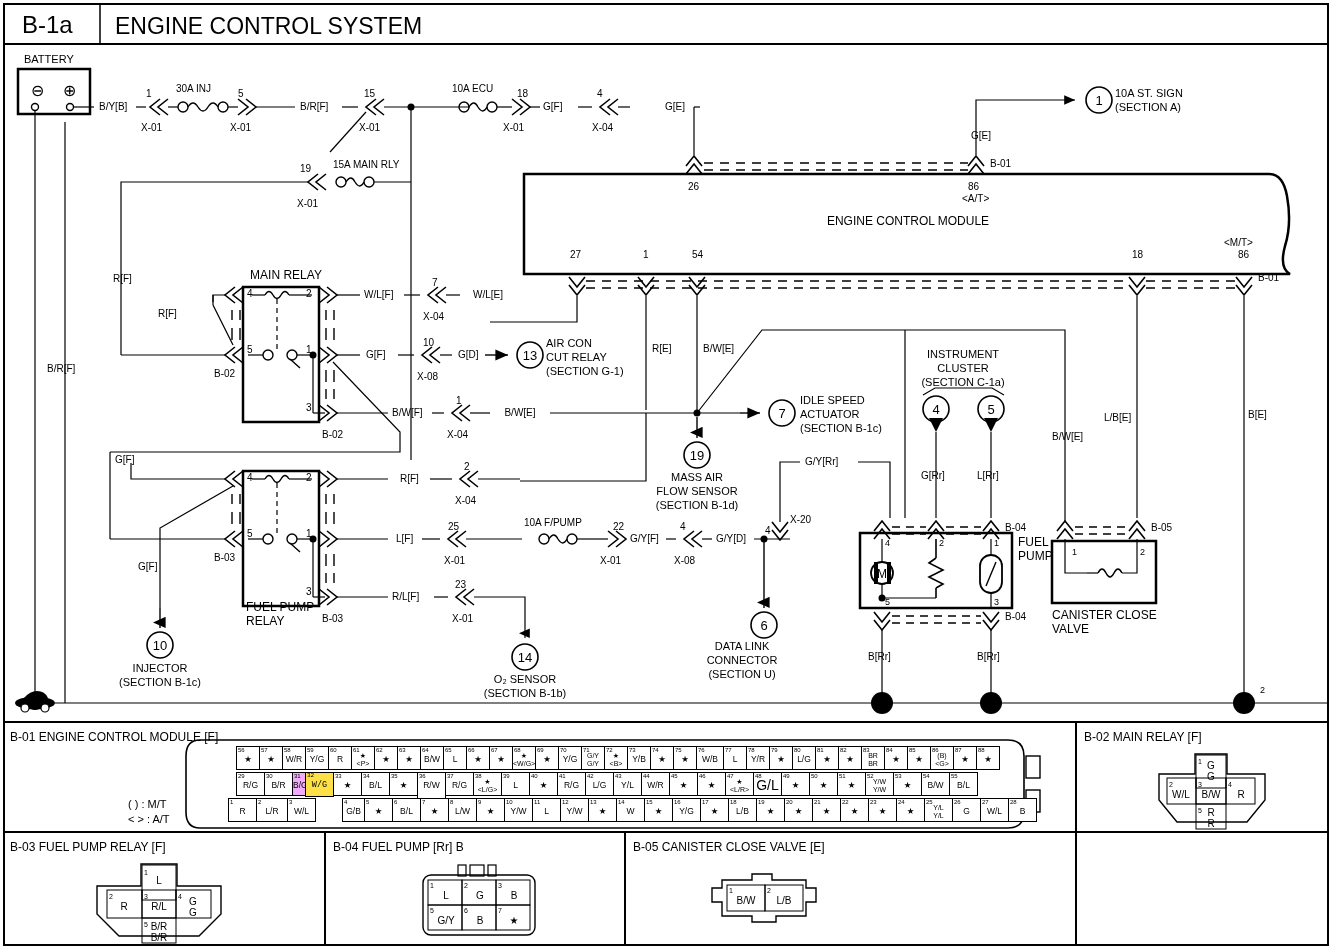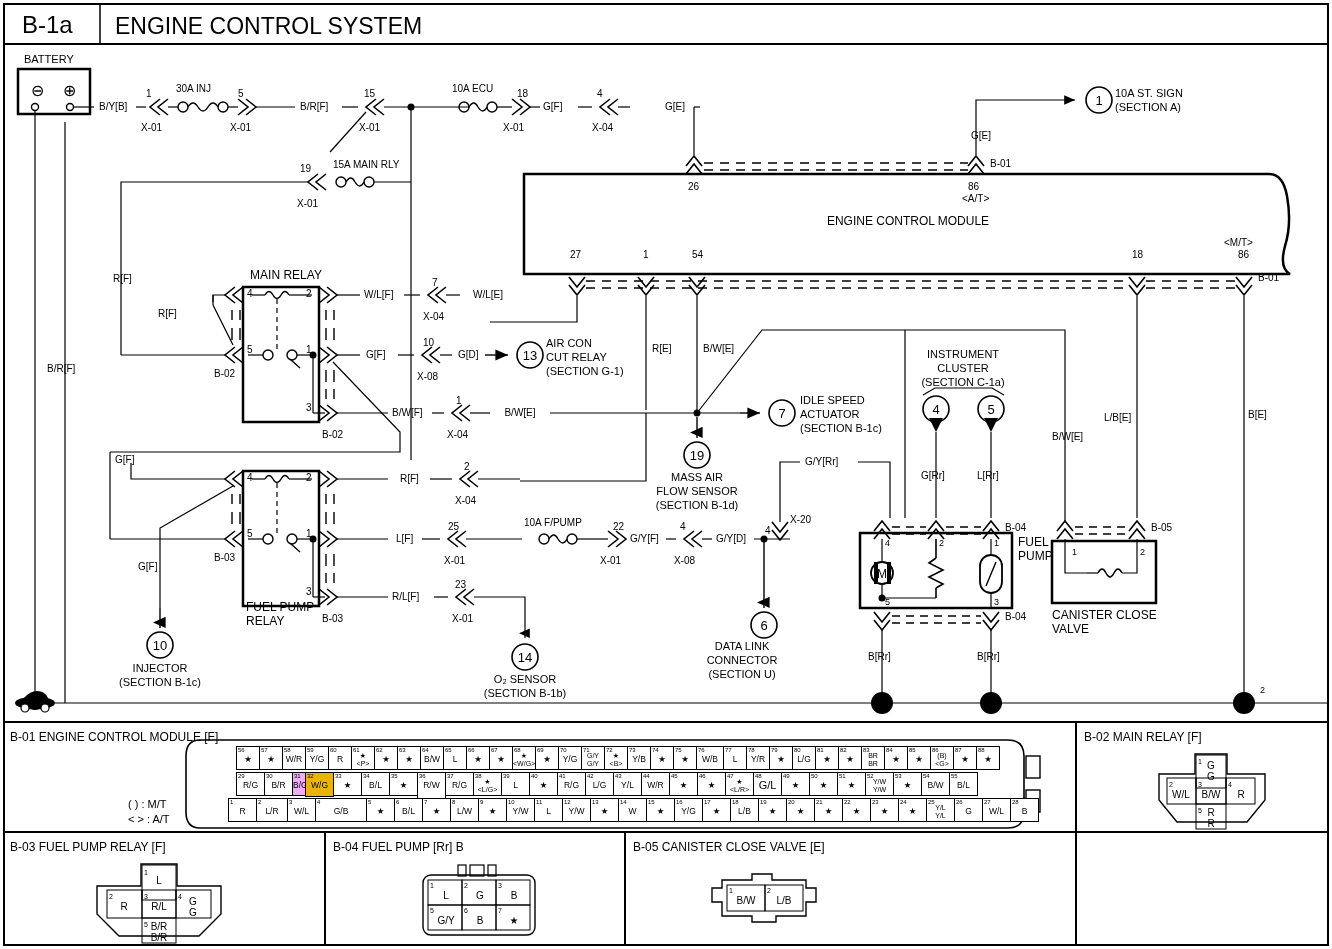--- a/index.html
+++ b/index.html
@@ -737,21 +737,21 @@
           <span style="position: absolute; left: 0px; right: 0px; top: 7px; text-align: center; font-size: 8.5px; line-height: 10px; white-space: pre;">R/G</span>
         </div>
         <div style="position: relative; width: 29px; height: 24px; border: 1px solid rgb(0, 0, 0); margin-right: -1px; box-sizing: border-box; background: rgb(255, 255, 255);">
           <span style="position: absolute; left: 1px; top: 0px; font-size: 6px; line-height: 6px;">30</span>
           <span style="position: absolute; left: 0px; right: 0px; top: 7px; text-align: center; font-size: 8.5px; line-height: 10px; white-space: pre;">B/R</span>
         </div>
         <div style="position: relative; width: 14px; height: 24px; border: 1px solid rgb(0, 0, 0); margin-right: -1px; box-sizing: border-box; background: #f0abfc;">
           <span style="position: absolute; left: 1px; top: 0px; font-size: 6px; line-height: 6px;">31</span>
           <span style="position: absolute; left: 0px; right: 0px; top: 7px; text-align: center; font-size: 8.5px; line-height: 10px; white-space: pre;">B/G</span>
         </div>
-        <div style="position: relative; width: 29px; height: 25px; border: 1px solid rgb(0, 0, 0); margin-right: -1px; box-sizing: border-box; background: #eab308;">
+        <div style="position: relative; width: 29px; height: 25px; border: 1px solid rgb(0, 0, 0); margin-right: -1px; box-sizing: border-box; background: #fde047; font-family: Liberation Mono, monospace;">
           <span style="position: absolute; left: 1px; top: 0px; font-size: 6px; line-height: 6px;">32</span>
           <span style="position: absolute; left: 0px; right: 0px; top: 7px; text-align: center; font-size: 8.5px; line-height: 10px; white-space: pre;">W/G</span>
         </div>
         <div style="position: relative; width: 29px; height: 24px; border: 1px solid rgb(0, 0, 0); margin-right: -1px; box-sizing: border-box; background: rgb(255, 255, 255);">
           <span style="position: absolute; left: 1px; top: 0px; font-size: 6px; line-height: 6px;">33</span>
           <span style="position: absolute; left: 0px; right: 0px; top: 7px; text-align: center; font-size: 8.5px; line-height: 10px; white-space: pre;">★</span>
         </div>
         <div style="position: relative; width: 29px; height: 24px; border: 1px solid rgb(0, 0, 0); margin-right: -1px; box-sizing: border-box; background: rgb(255, 255, 255);">
           <span style="position: absolute; left: 1px; top: 0px; font-size: 6px; line-height: 6px;">34</span>
           <span style="position: absolute; left: 0px; right: 0px; top: 7px; text-align: center; font-size: 8.5px; line-height: 10px; white-space: pre;">B/L</span>
@@ -805,21 +805,21 @@
           <span style="position: absolute; left: 1px; top: 0px; font-size: 6px; line-height: 6px;">46</span>
           <span style="position: absolute; left: 0px; right: 0px; top: 7px; text-align: center; font-size: 8.5px; line-height: 10px; white-space: pre;">★</span>
         </div>
         <div style="position: relative; width: 29px; height: 24px; border: 1px solid rgb(0, 0, 0); margin-right: -1px; box-sizing: border-box; background: rgb(255, 255, 255);">
           <span style="position: absolute; left: 1px; top: 0px; font-size: 6px; line-height: 6px;">47</span>
           <span style="position: absolute; left: 0px; right: 0px; top: 5px; text-align: center; font-size: 7px; line-height: 8px; white-space: pre;">★
 &lt;L/R&gt;</span>
         </div>
         <div style="position: relative; width: 29px; height: 24px; border: 1px solid rgb(0, 0, 0); margin-right: -1px; box-sizing: border-box; background: rgb(255, 255, 255);">
           <span style="position: absolute; left: 1px; top: 0px; font-size: 6px; line-height: 6px;">48</span>
-          <span style="position: absolute; left: 0px; right: 0px; top: 7px; text-align: center; font-size: 11px; line-height: 10px; white-space: pre;">G/L</span>
+          <span style="position: absolute; left: 0px; right: 0px; top: 7px; text-align: center; font-size: 14px; line-height: 10px; white-space: pre;">G/L</span>
         </div>
         <div style="position: relative; width: 29px; height: 24px; border: 1px solid rgb(0, 0, 0); margin-right: -1px; box-sizing: border-box; background: rgb(255, 255, 255);">
           <span style="position: absolute; left: 1px; top: 0px; font-size: 6px; line-height: 6px;">49</span>
           <span style="position: absolute; left: 0px; right: 0px; top: 7px; text-align: center; font-size: 8.5px; line-height: 10px; white-space: pre;">★</span>
         </div>
         <div style="position: relative; width: 29px; height: 24px; border: 1px solid rgb(0, 0, 0); margin-right: -1px; box-sizing: border-box; background: rgb(255, 255, 255);">
           <span style="position: absolute; left: 1px; top: 0px; font-size: 6px; line-height: 6px;">50</span>
           <span style="position: absolute; left: 0px; right: 0px; top: 7px; text-align: center; font-size: 8.5px; line-height: 10px; white-space: pre;">★</span>
         </div>
         <div style="position: relative; width: 29px; height: 24px; border: 1px solid rgb(0, 0, 0); margin-right: -1px; box-sizing: border-box; background: rgb(255, 255, 255);">
@@ -850,21 +850,21 @@
           <span style="position: absolute; left: 0px; right: 0px; top: 7px; text-align: center; font-size: 8.5px; line-height: 10px; white-space: pre;">R</span>
         </div>
         <div style="position: relative; width: 32px; height: 24px; border: 1px solid rgb(0, 0, 0); margin-right: -1px; box-sizing: border-box; background: rgb(255, 255, 255);">
           <span style="position: absolute; left: 1px; top: 0px; font-size: 6px; line-height: 6px;">2</span>
           <span style="position: absolute; left: 0px; right: 0px; top: 7px; text-align: center; font-size: 8.5px; line-height: 10px; white-space: pre;">L/R</span>
         </div>
         <div style="position: relative; width: 29px; height: 24px; border: 1px solid rgb(0, 0, 0); margin-right: -1px; box-sizing: border-box; background: rgb(255, 255, 255);">
           <span style="position: absolute; left: 1px; top: 0px; font-size: 6px; line-height: 6px;">3</span>
           <span style="position: absolute; left: 0px; right: 0px; top: 7px; text-align: center; font-size: 8.5px; line-height: 10px; white-space: pre;">W/L</span>
         </div>
-        <div style="position: relative; width: 52px; height: 24px; border: 1px solid rgb(0, 0, 0); margin-right: -1px; box-sizing: border-box; background: rgb(255, 255, 255);">
+        <div style="position: relative; width: 23px; height: 24px; border: 1px solid rgb(0, 0, 0); margin-right: -1px; box-sizing: border-box; background: rgb(255, 255, 255); margin-left: 27px;">
           <span style="position: absolute; left: 1px; top: 0px; font-size: 6px; line-height: 6px;">4</span>
           <span style="position: absolute; left: 0px; right: 0px; top: 7px; text-align: center; font-size: 8.5px; line-height: 10px; white-space: pre;">G/B</span>
         </div>
         <div style="position: relative; width: 29px; height: 24px; border: 1px solid rgb(0, 0, 0); margin-right: -1px; box-sizing: border-box; background: rgb(255, 255, 255);">
           <span style="position: absolute; left: 1px; top: 0px; font-size: 6px; line-height: 6px;">5</span>
           <span style="position: absolute; left: 0px; right: 0px; top: 7px; text-align: center; font-size: 8.5px; line-height: 10px; white-space: pre;">★</span>
         </div>
         <div style="position: relative; width: 29px; height: 24px; border: 1px solid rgb(0, 0, 0); margin-right: -1px; box-sizing: border-box; background: rgb(255, 255, 255);">
           <span style="position: absolute; left: 1px; top: 0px; font-size: 6px; line-height: 6px;">6</span>
           <span style="position: absolute; left: 0px; right: 0px; top: 7px; text-align: center; font-size: 8.5px; line-height: 10px; white-space: pre;">B/L</span>

